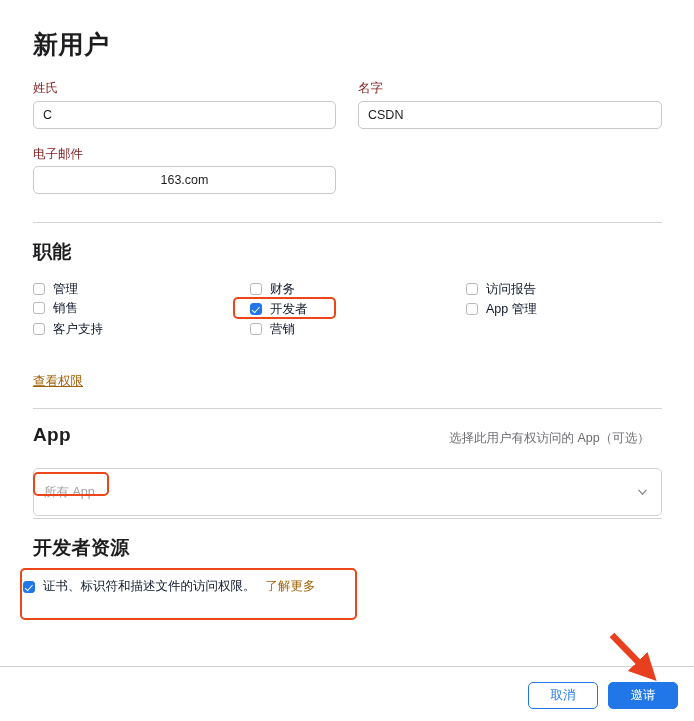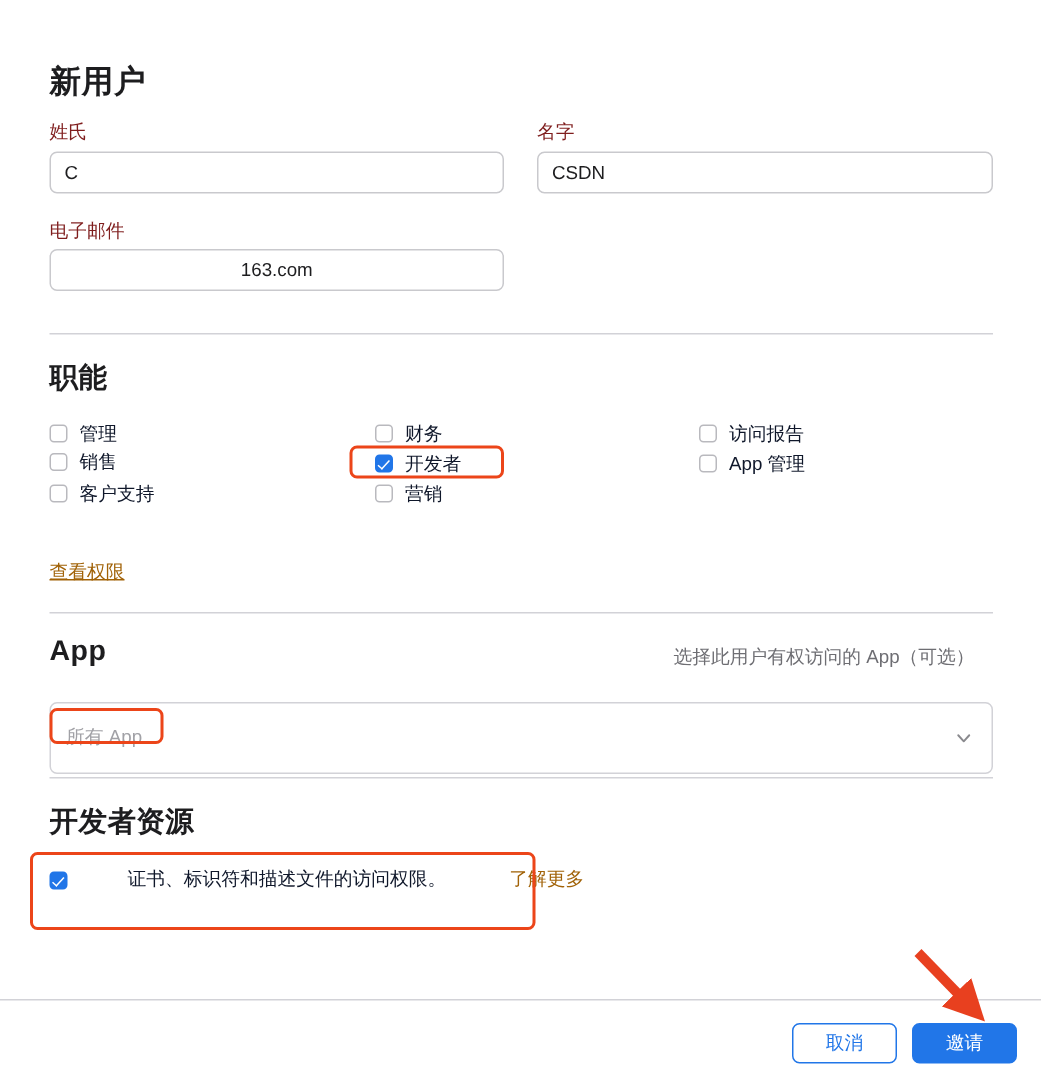--- a/index.html
+++ b/index.html
@@ -29,22 +29,22 @@
   
   .divider {
     position: absolute;
     height: 1px;
     background: #d2d2d7;
   }
 
   .page-title {
     position: absolute;
     left: 33px;
-    top: 40px;
-    font-size: 21px;
+    top: 28px;
+    font-size: 25px;
     font-weight: bold;
     letter-spacing: .5px;
     color: #1d1d1f;
   }
 
   .section-title {
     position: absolute;
     font-size: 19px;
     font-weight: bold;
     color: #1d1d1f;
@@ -275,21 +275,21 @@
       <polyline points="2,4 6,8.4 10,4" fill="none" stroke="#8a8a8e" stroke-width="1.4" stroke-linecap="round" stroke-linejoin="round"></polyline>
     </svg>
   </div>
 
   <div class="annot-box" style="left:33px; top:472px; width:76px; height:24px;"></div>
 
   <div class="divider" style="left:33px; top:518px; width:629px;"></div>
 
   <div class="section-title" style="left:33px; top:535px;">开发者资源</div>
 
-  <div class="dev-row" style="left:33px; top:578px;gap:32px;">
+  <div class="dev-row" style="left:23px; top:578px;">
     <span class="cb-box checked"></span>
     <span class="cb-label">证书、标识符和描述文件的访问权限。</span>
     <a class="link" style="margin-left:10px;">了解更多</a>
   </div>
 
   <div class="annot-box" style="left:20px; top:568px; width:337px; height:52px;"></div>
 
   <div class="divider" style="left:0px; top:666px; width:694px;"></div>
 
   <button class="btn btn-secondary" style="left:528px; top:682px; width:70px;">取消</button>

